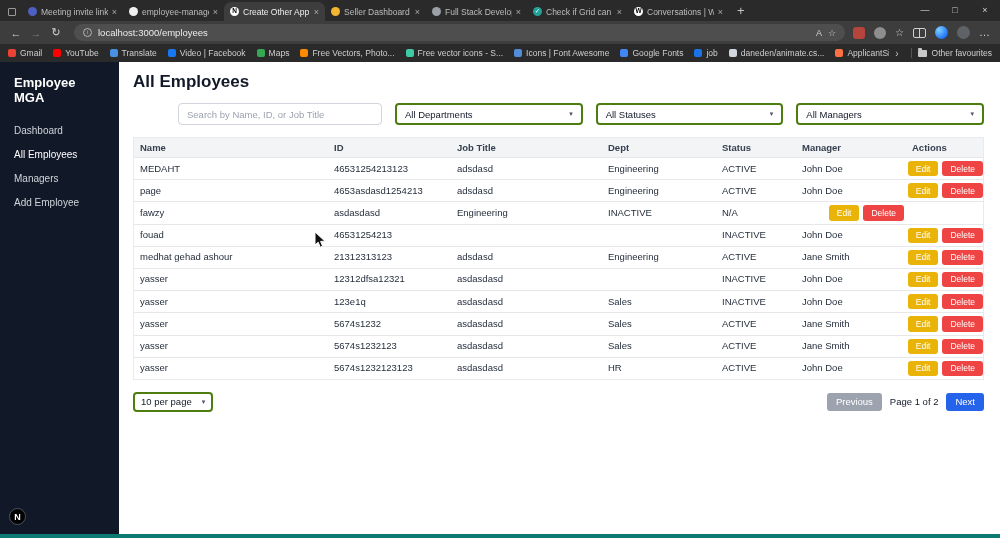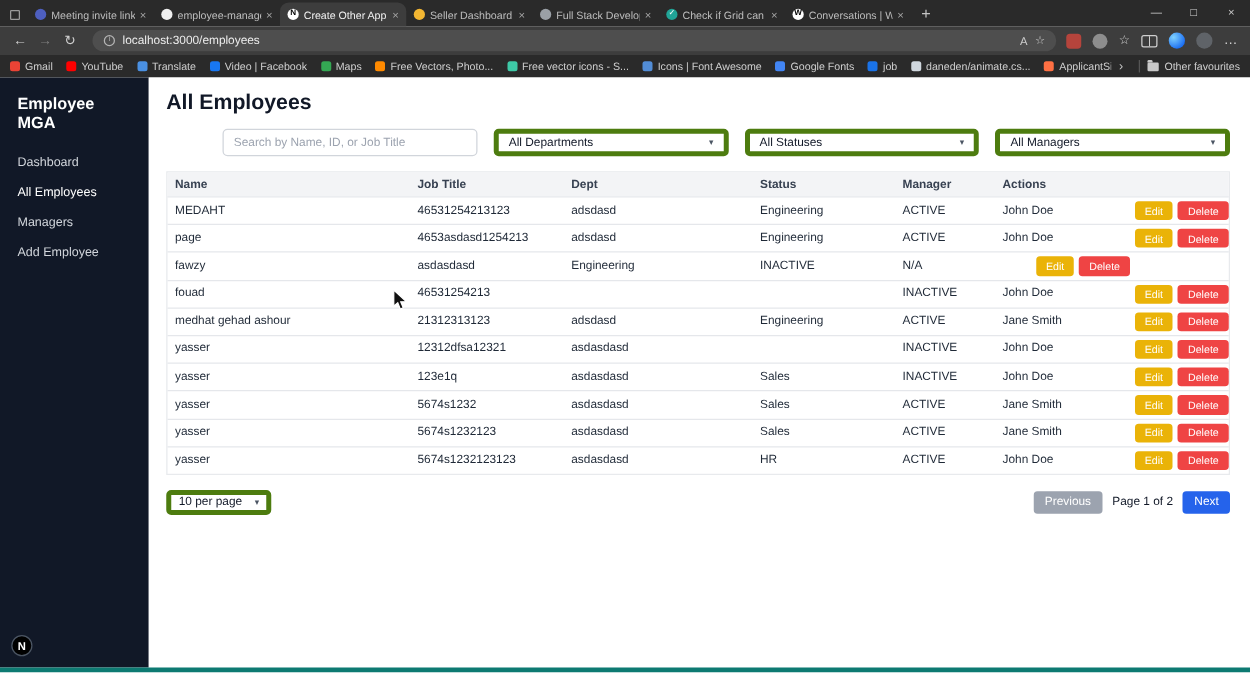--- a/index.html
+++ b/index.html
@@ -81,21 +81,21 @@
   .content { flex:1; padding:8px 16px 0 14px; position:relative; background:#ffffff; min-width:0; }
   h1.page-title { font-size:17px; font-weight:700; color:#111827; margin:2px 0 11px; }
 
   .filters { display:flex; gap:13px; margin-bottom:12px;padding-left:45px; }
   .search-input {
     width:204px; height:22px; border:1px solid #d1d5db; border-radius:4px; padding:0 8px;
     font-size:9.5px; color:#111827; font-family:inherit; flex:none; outline:none; background:#fff;
   }
   .search-input::placeholder { color:#9ca3af; }
   .select {
-    flex:1; height:22px; border:4px solid #4d7c0f; border-radius:4px; background:#fff;
+    flex:1; height:22px; border:2px solid #4d7c0f; border-radius:4px; background:#fff;
     display:flex; align-items:center; justify-content:space-between; padding:0 8px;
     font-size:9.5px; color:#111827; min-width:0;
   }
   .chev { font-size:7px; color:#4b5563; margin-left:6px; }
 
   .table { border:1px solid #e8eaed; }
   .thead { display:flex; background:#f3f4f6; }
   .th { font-size:9.5px; font-weight:700; color:#374151; padding:4px 6px; white-space:nowrap; }
   .tr { display:flex; border-top:1px solid #e5e7eb; }
   .td { font-size:9.5px; color:#1f2937; padding:4.5px 6px; white-space:nowrap; overflow:hidden; }
@@ -323,20 +323,21 @@
         </div>
         <div class="select">
           <span>All Managers</span>
           <span class="chev">▾</span>
         </div>
       </div>
 
       <div class="table">
         <div class="thead">
           <div class="th">Name</div>
+            <div class="th">ID</div>
             <div class="th">Job Title</div>
             <div class="th">Dept</div>
             <div class="th">Status</div>
             <div class="th">Manager</div>
             <div class="th">Actions</div>
         </div>
         <div class="tbody">
 
             <div class="tr">
               <div class="td">MEDAHT</div>

